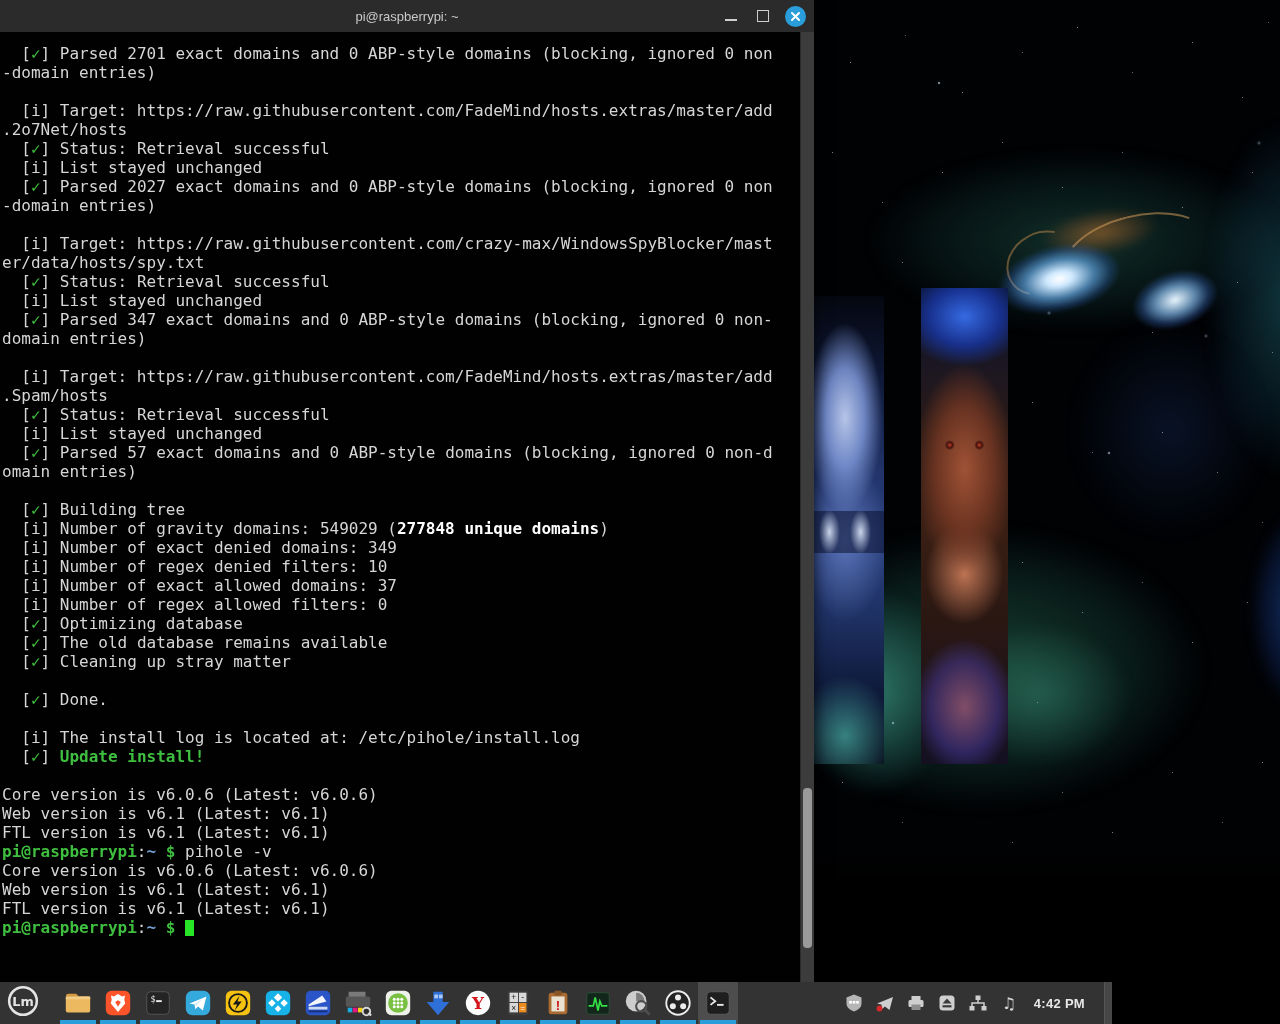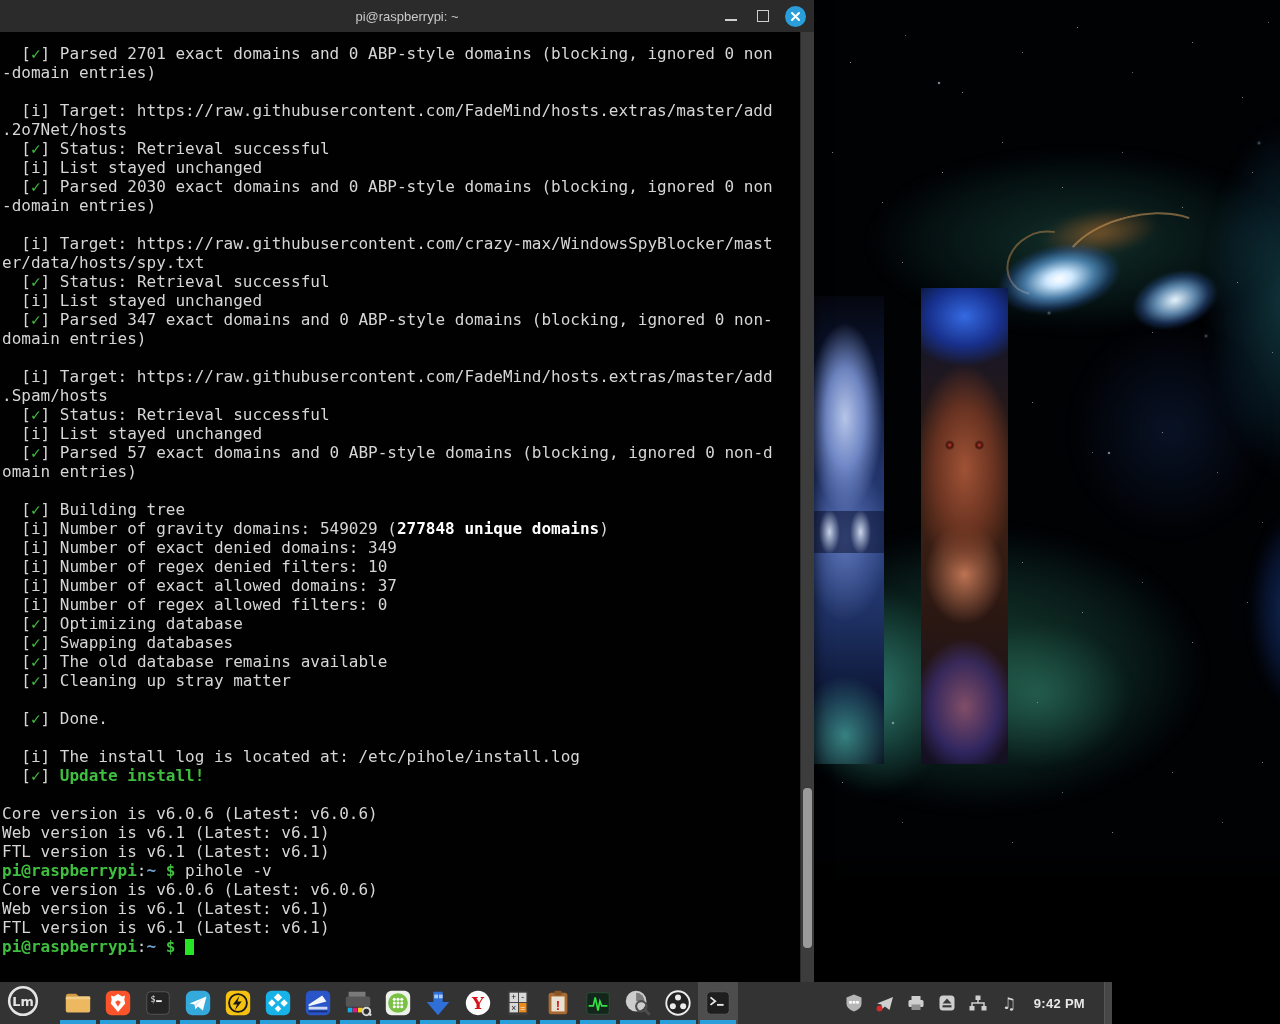--- a/index.html
+++ b/index.html
@@ -142,21 +142,21 @@
         </div>
     </div>
     <div class="term-body" id="term-lines">
         <div class="tl"><span class="c-d">  [</span><span class="c-g">✓</span><span class="c-d">] Parsed 2701 exact domains and 0 ABP-style domains (blocking, ignored 0 non</span></div>
         <div class="tl"><span class="c-d">-domain entries)</span></div>
         <div class="tl"></div>
         <div class="tl"><span class="c-d">  [i] Target: https://raw.githubusercontent.com/FadeMind/hosts.extras/master/add</span></div>
         <div class="tl"><span class="c-d">.2o7Net/hosts</span></div>
         <div class="tl"><span class="c-d">  [</span><span class="c-g">✓</span><span class="c-d">] Status: Retrieval successful</span></div>
         <div class="tl"><span class="c-d">  [i] List stayed unchanged</span></div>
-        <div class="tl"><span class="c-d">  [</span><span class="c-g">✓</span><span class="c-d">] Parsed 2030 exact domains and 0 ABP-style domains (blocking, ignored 0 non</span></div>
+        <div class="tl"><span class="c-d">  [</span><span class="c-g">✓</span><span class="c-d">] Parsed 2027 exact domains and 0 ABP-style domains (blocking, ignored 0 non</span></div>
         <div class="tl"><span class="c-d">-domain entries)</span></div>
         <div class="tl"></div>
         <div class="tl"><span class="c-d">  [i] Target: https://raw.githubusercontent.com/crazy-max/WindowsSpyBlocker/mast</span></div>
         <div class="tl"><span class="c-d">er/data/hosts/spy.txt</span></div>
         <div class="tl"><span class="c-d">  [</span><span class="c-g">✓</span><span class="c-d">] Status: Retrieval successful</span></div>
         <div class="tl"><span class="c-d">  [i] List stayed unchanged</span></div>
         <div class="tl"><span class="c-d">  [</span><span class="c-g">✓</span><span class="c-d">] Parsed 347 exact domains and 0 ABP-style domains (blocking, ignored 0 non-</span></div>
         <div class="tl"><span class="c-d">domain entries)</span></div>
         <div class="tl"></div>
         <div class="tl"><span class="c-d">  [i] Target: https://raw.githubusercontent.com/FadeMind/hosts.extras/master/add</span></div>
@@ -166,21 +166,20 @@
         <div class="tl"><span class="c-d">  [</span><span class="c-g">✓</span><span class="c-d">] Parsed 57 exact domains and 0 ABP-style domains (blocking, ignored 0 non-d</span></div>
         <div class="tl"><span class="c-d">omain entries)</span></div>
         <div class="tl"></div>
         <div class="tl"><span class="c-d">  [</span><span class="c-g">✓</span><span class="c-d">] Building tree</span></div>
         <div class="tl"><span class="c-d">  [i] Number of gravity domains: 549029 (</span><span class="c-w">277848 unique domains</span><span class="c-d">)</span></div>
         <div class="tl"><span class="c-d">  [i] Number of exact denied domains: 349</span></div>
         <div class="tl"><span class="c-d">  [i] Number of regex denied filters: 10</span></div>
         <div class="tl"><span class="c-d">  [i] Number of exact allowed domains: 37</span></div>
         <div class="tl"><span class="c-d">  [i] Number of regex allowed filters: 0</span></div>
         <div class="tl"><span class="c-d">  [</span><span class="c-g">✓</span><span class="c-d">] Optimizing database</span></div>
-        <div class="tl"><span class="c-d">  [</span><span class="c-g">✓</span><span class="c-d">] Swapping databases</span></div>
         <div class="tl"><span class="c-d">  [</span><span class="c-g">✓</span><span class="c-d">] The old database remains available</span></div>
         <div class="tl"><span class="c-d">  [</span><span class="c-g">✓</span><span class="c-d">] Cleaning up stray matter</span></div>
         <div class="tl"></div>
         <div class="tl"><span class="c-d">  [</span><span class="c-g">✓</span><span class="c-d">] Done.</span></div>
         <div class="tl"></div>
         <div class="tl"><span class="c-d">  [i] The install log is located at: /etc/pihole/install.log</span></div>
         <div class="tl"><span class="c-d">  [</span><span class="c-g">✓</span><span class="c-d">] </span><span class="c-g">Update install!</span></div>
         <div class="tl"></div>
         <div class="tl"><span class="c-d">Core version is v6.0.6 (Latest: v6.0.6)</span></div>
         <div class="tl"><span class="c-d">Web version is v6.1 (Latest: v6.1)</span></div>
@@ -435,18 +434,18 @@
             <rect x="1.5" y="13" width="5" height="4.5" fill="#cfcfcf"></rect>
             <rect x="13.5" y="13" width="5" height="4.5" fill="#cfcfcf"></rect>
             <path d="M10 7 v3 M4 13 v-3 h12 v3" stroke="#cfcfcf" stroke-width="1.5" fill="none"></path>
           </svg>
         </div>
         <div class="tray-icon">
           <svg width="20" height="20" viewBox="0 0 20 20">
             <text x="10" y="16" font-size="16" fill="#d6d6d6" text-anchor="middle" font-family="DejaVu Sans">♫</text>
           </svg>
         </div>
-        <span class="clock" id="clock-slot">9:42 PM</span>
+        <span class="clock" id="clock-slot">4:42 PM</span>
       <div class="show-desktop"></div>
     </div>
   </div>
 
 </div>
 
 </body></html>

